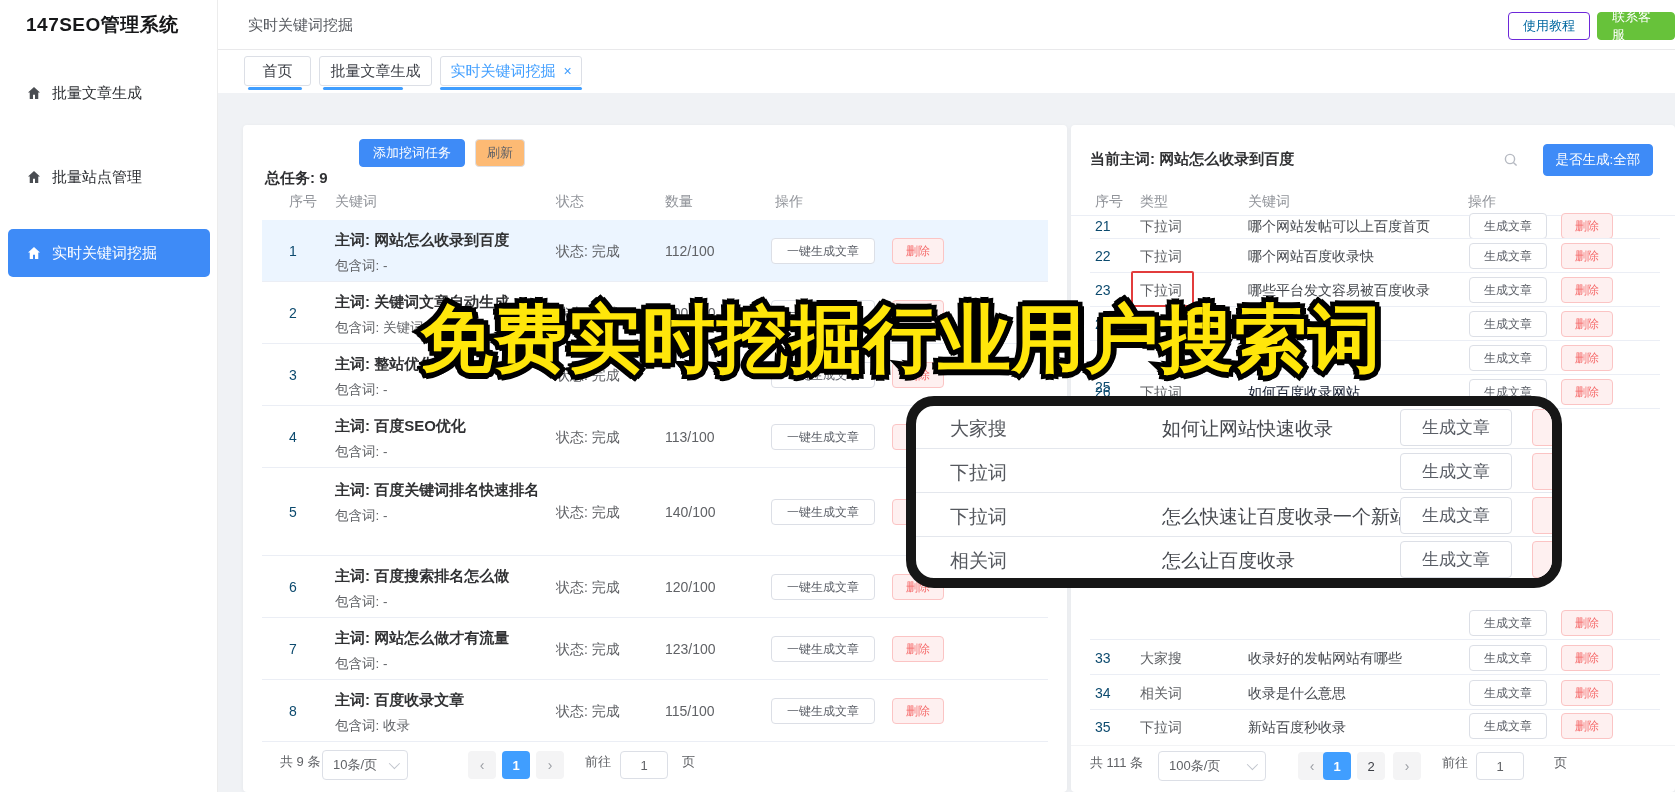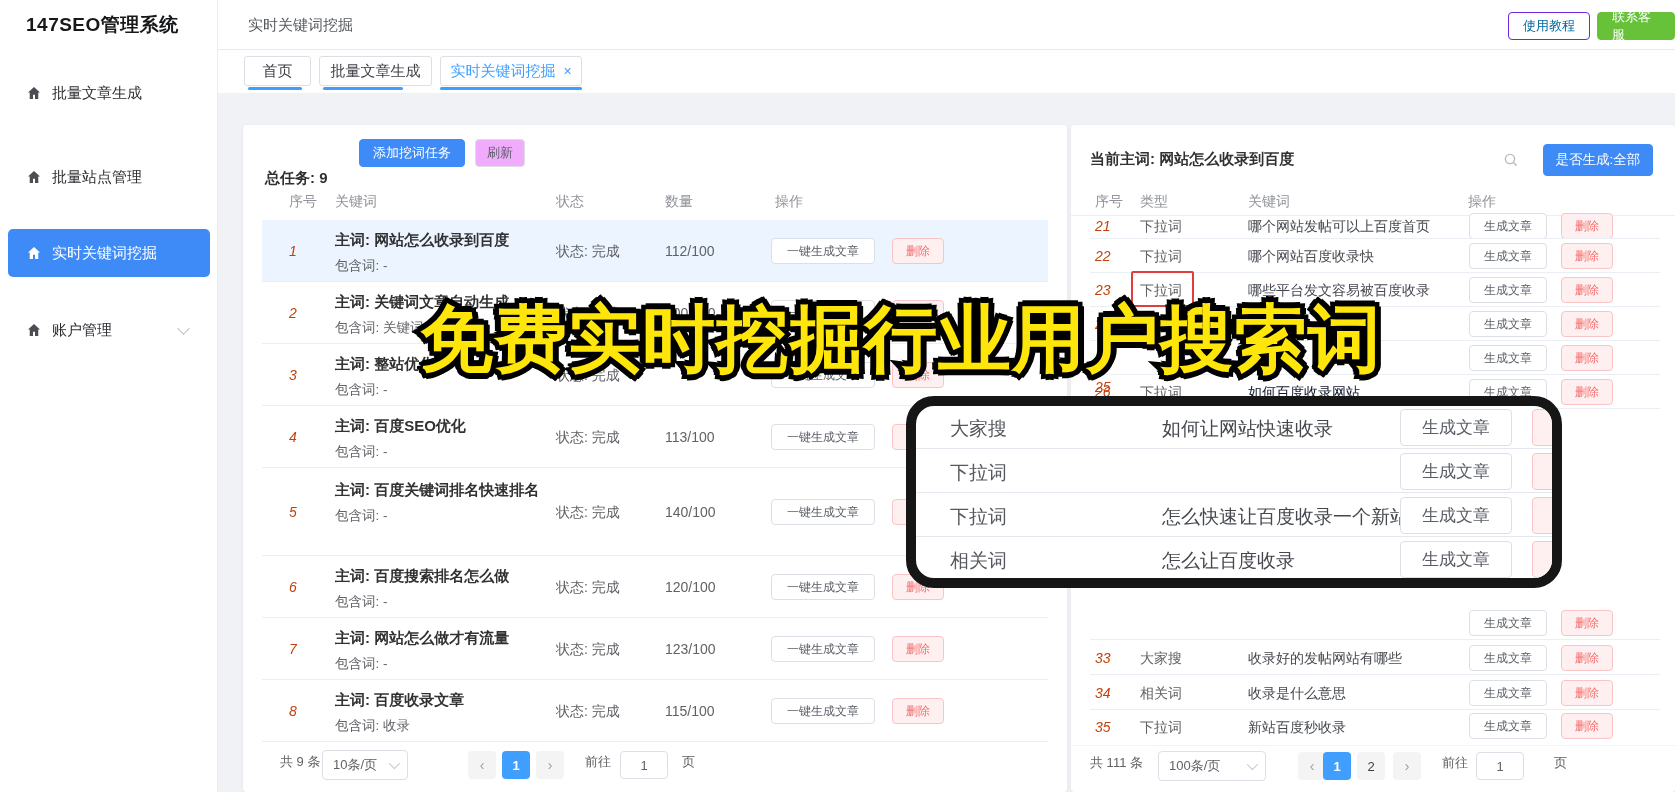--- a/index.html
+++ b/index.html
@@ -33,30 +33,30 @@
 
   
   .card { position:absolute; top:125px; bottom:0; background:#fff; border-radius:4px; box-shadow:0 1px 4px rgba(0,0,0,.05); }
   #left-card  { left:243px; width:824px; }
   #right-card { left:1071px; width:604px; }
 
   
   .lp-total { position:absolute; left:22px; top:20px; font-size:15px; font-weight:bold; color:#303133;margin-top:24px; }
   .btn { display:flex; align-items:center; justify-content:center; border-radius:4px; font-size:13px; cursor:pointer; }
   .btn-primary { background:#3e8bf7; color:#fff; border:1px solid #3e8bf7; }
-  .btn-plain { background:#f0abfc; color:#5a5e66; border:1px solid #dcdfe6; }
+  .btn-plain { background:#fdba74; color:#5a5e66; border:1px solid #dcdfe6; }
   .lp-add { position:absolute; left:116px; top:14px; width:106px; height:28px; }
   .lp-refresh { position:absolute; left:232px; top:14px; width:50px; height:28px; }
 
   
   .thead { position:absolute; font-size:14px; color:#909399; }
   .hcell { position:absolute; top:0; }
   .trow { position:absolute; border-bottom:1px solid #ebeef5; }
   .cell { position:absolute; }
-  .idx { font-size:14px; color:#c2410c;font-style:italic; }
+  .idx { font-size:14px; color:#0c4a6e; }
   .kw-main { font-size:15px; font-weight:bold; color:#303133; line-height:21px; }
   .kw-sub { font-size:13.5px; color:#606266; line-height:20px; margin-top:6px; }
   .stat { font-size:14px; color:#606266; }
   .row-btn { position:absolute; height:26px; display:flex; align-items:center; justify-content:center; font-size:12px; border-radius:4px; cursor:pointer; }
   .gen-btn { background:#fff; border:1px solid #dcdfe6; color:#5a5e66; }
   .del-btn { background:#fef0f0; border:1px solid #fbc4c4; color:#f56c6c; }
   .hl-row { background:#ecf5ff; }
 
   
   .rp-label { position:absolute; left:19px; top:25px; font-size:15px; font-weight:bold; color:#303133; }
@@ -116,29 +116,20 @@
         </span>
       <span>批量站点管理</span>
     </div>
     <div class="side-item active" style="top:229px;">
       <span class="icon">
           <svg viewBox="0 0 24 24">
             <path d="M12 3l9 8.2h-2.6V21h-4.9v-6.4h-3V21H5.6v-9.8H3z"></path>
           </svg>
         </span>
       <span>实时关键词挖掘</span>
-    </div>
-    <div class="side-item" style="top:306px;">
-      <span class="icon">
-          <svg viewBox="0 0 24 24">
-            <path d="M12 3l9 8.2h-2.6V21h-4.9v-6.4h-3V21H5.6v-9.8H3z"></path>
-          </svg>
-        </span>
-      <span>账户管理</span>
-      <span class="chev"></span>
     </div>
   </div>
 
   <div class="topbar">
     <div class="breadcrumb">实时关键词挖掘</div>
     <div class="top-btn btn-tutorial">使用教程</div>
     <div class="top-btn btn-support">联系客服</div>
   </div>
 
   <div class="tabbar">

